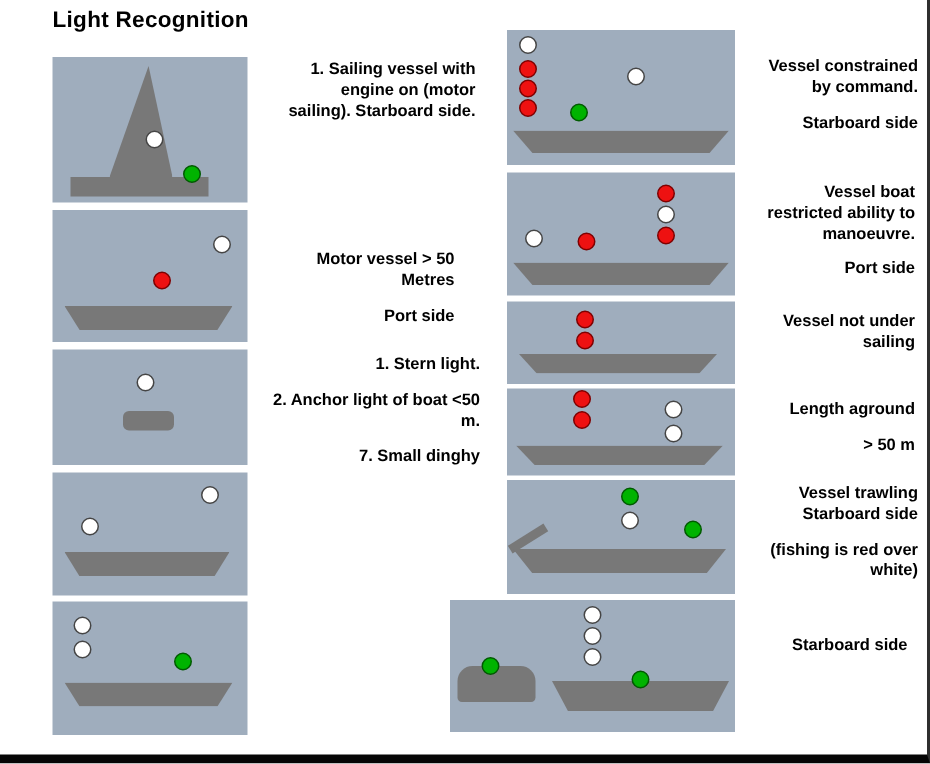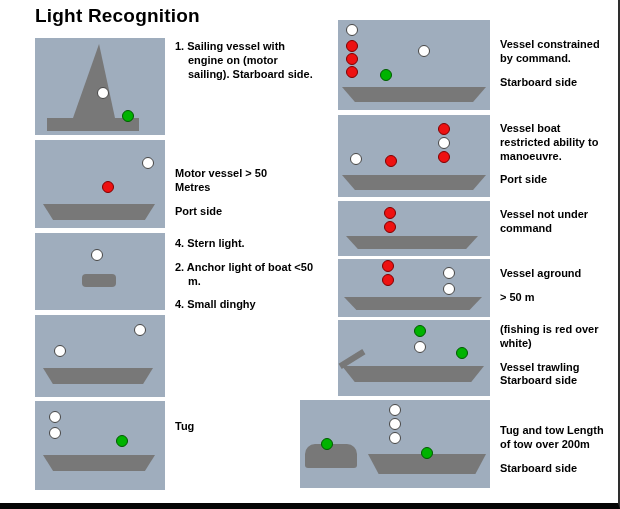--- a/index.html
+++ b/index.html
@@ -6,42 +6,42 @@
   .canvas {
     position:relative; width:620px; height:509px; background:#ffffff;
     font-family:"Liberation Sans","DejaVu Sans",sans-serif;
     box-sizing:border-box;
     border-right:2px solid #2e2e2e;
     border-bottom:6px solid #050505;
     overflow:hidden;
   }
   .page-title {
     position:absolute; left:35px; top:5px; margin:0;
-    font-size:19px; font-weight:bold; color:#000;
+    font-size:15px; font-weight:bold; color:#000;
     letter-spacing:0.2px;
   }
   .panel { position:absolute; background:var(--panel-bg,#9fadbd); }
   .hull  { position:absolute; background:var(--hull,#787878); }
   .trap  { clip-path:polygon(0% 0%,100% 0%,91% 100%,9% 100%); }
   .sail  {
     position:absolute; background:var(--hull,#787878);
     clip-path:polygon(62% 0%,100% 100%,0% 100%);
   }
   .light {
     position:absolute; width:12px; height:12px; border-radius:50%;
     box-sizing:border-box; border:1px solid #454545;
   }
   .light.white { background:var(--light-white,#fff); }
   .light.red   { background:var(--light-red,#e11); border-color:#7e0000; }
   .light.green { background:var(--light-green,#0b3); border-color:#005a00; }
   .caption {
     position:absolute; color:var(--text,#000);
     font-size:11px; font-weight:bold; line-height:1.25;
   }
-  .caption p { margin:0 0 10px 0; }
+  .caption p { margin:0 0 10px 0;text-align:right; }
   .caption p.num { padding-left:13px; text-indent:-13px; }
 </style>
 </head>
 <body>
 
 <div class="canvas">
 
   <h1 class="page-title">Light Recognition</h1>
 
   <div class="panel" style="left:35px;top:38px;width:130px;height:97px;">
@@ -129,52 +129,50 @@
   <div class="caption" style="left:175px;top:40px;width:142px;">
     <p class="num">1. Sailing vessel with engine on (motor sailing). Starboard side.</p>
   </div>
 
   <div class="caption" style="left:175px;top:167px;width:128px;">
     <p>Motor vessel &gt; 50 Metres</p>
     <p>Port side</p>
   </div>
 
   <div class="caption" style="left:175px;top:237px;width:145px;">
-    <p class="num">4. Stern light.</p>
+    <p class="num">1. Stern light.</p>
     <p class="num">2. Anchor light of boat &lt;50 m.</p>
-    <p class="num">4. Small dinghy</p>
+    <p class="num">7. Small dinghy</p>
   </div>
 
 
   <div class="caption" style="left:175px;top:420px;width:105px;">
-    <p>Tug</p>
   </div>
 
   <div class="caption" style="left:500px;top:38px;width:112px;">
     <p>Vessel constrained by command.</p>
     <p>Starboard side</p>
   </div>
 
   <div class="caption" style="left:500px;top:122px;width:110px;">
     <p>Vessel boat restricted ability to manoeuvre.</p>
     <p>Port side</p>
   </div>
 
   <div class="caption" style="left:500px;top:208px;width:110px;">
-    <p>Vessel not under command</p>
+    <p>Vessel not under sailing</p>
   </div>
 
   <div class="caption" style="left:500px;top:267px;width:110px;">
-    <p>Vessel aground</p>
+    <p>Length aground</p>
     <p>&gt; 50 m</p>
   </div>
 
   <div class="caption" style="left:500px;top:323px;width:112px;">
+    <p>Vessel trawling Starboard side</p>
     <p>(fishing is red over white)</p>
-    <p>Vessel trawling Starboard side</p>
   </div>
 
   <div class="caption" style="left:500px;top:424px;width:105px;">
-    <p>Tug and tow Length of tow over 200m</p>
     <p>Starboard side</p>
   </div>
 
 </div>
 
 </body></html>

